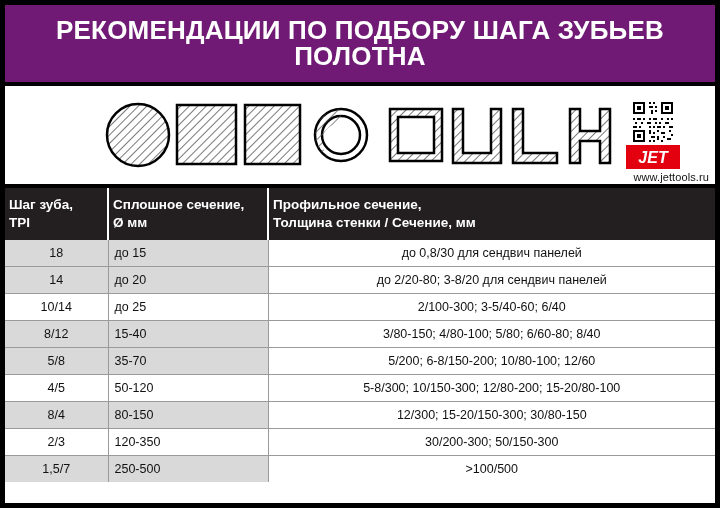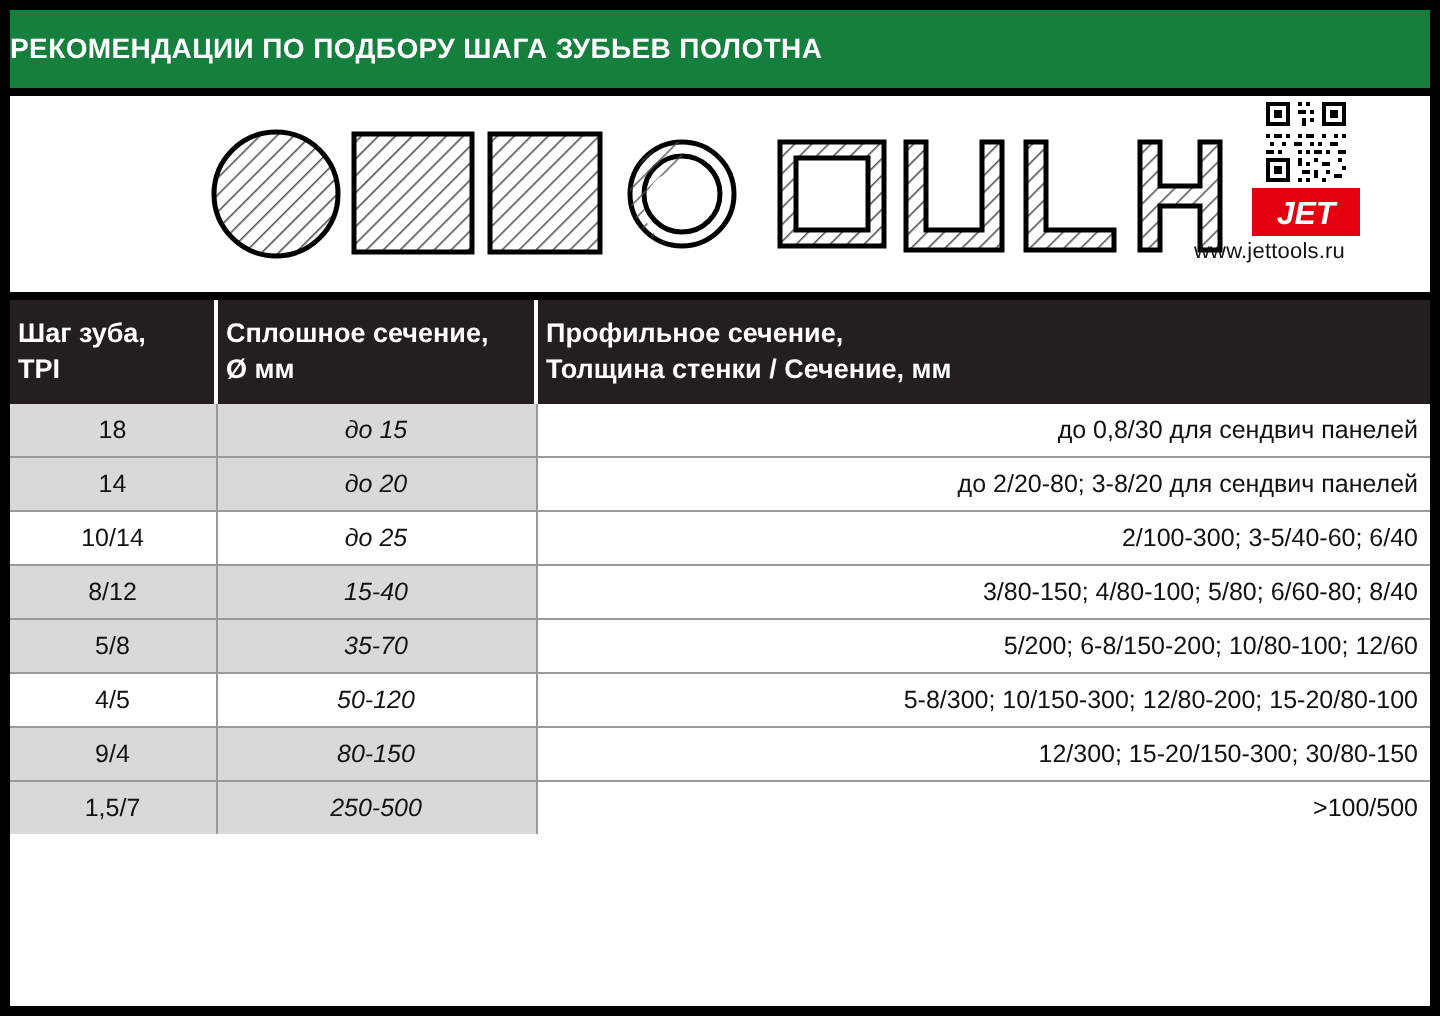--- a/index.html
+++ b/index.html
@@ -16,23 +16,24 @@
   .poster {
     position: relative;
     width: 720px;
     height: 508px;
     box-sizing: border-box;
     border: 5px solid #000000;
     background: #ffffff;
   }
   
   .title-bar {
-    background: #15803d;
+    background: #701a75;
     color: #ffffff;
-    font-size: 14px;
+    text-align: center;
+    font-size: 26px;
     font-weight: bold;
     letter-spacing: 0.2px;
     line-height: 1;
     padding: 12px 0 13px 0;
     border-bottom: 4px solid #000000;
   }
   
   .illustration {
     position: relative;
     height: 98px;
@@ -42,23 +43,23 @@
   .shapes {
     position: absolute;
     left: 0;
     top: 0;
     width: 620px;
     height: 98px;
   }
   .brand {
     position: absolute;
     right: 6px;
-    top: 1px;
+    top: 14px;
     width: 112px;
-    text-align: left;
+    text-align: right;
   }
   .qr {
     display: block;
     margin: 0 auto;
   }
   .jet-logo {
     display: block;
     margin: 1px auto 0 auto;
   }
   .site {
@@ -97,25 +98,23 @@
     padding: 0 6px;
     border-bottom: 1px solid #9a9a9a;
     border-right: 1px solid #9a9a9a;
     vertical-align: middle;
   }
   table.spec tbody td.col1 {
     text-align: center;
     font-weight: normal;
   }
   table.spec tbody td.col2 {
+  }
+  table.spec tbody td.col3 {
     text-align: center;
-    font-style: italic;
-  }
-  table.spec tbody td.col3 {
-    text-align: right;
     border-right: none;
   }
   table.spec tbody tr.alt td.col1,
   table.spec tbody tr.alt td.col2 {
     background: #d9d9d9;
   }
   table.spec tbody tr:last-child td {
     border-bottom: none;
   }
 </style>
@@ -277,23 +276,28 @@
         <td class="col1">5/8</td>
         <td class="col2">35-70</td>
         <td class="col3">5/200; 6-8/150-200; 10/80-100; 12/60</td>
       </tr>
       <tr>
         <td class="col1">4/5</td>
         <td class="col2">50-120</td>
         <td class="col3">5-8/300; 10/150-300; 12/80-200; 15-20/80-100</td>
       </tr>
       <tr class="alt">
-        <td class="col1">9/4</td>
+        <td class="col1">8/4</td>
         <td class="col2">80-150</td>
         <td class="col3">12/300; 15-20/150-300; 30/80-150</td>
+      </tr>
+      <tr>
+        <td class="col1">2/3</td>
+        <td class="col2">120-350</td>
+        <td class="col3">30/200-300; 50/150-300</td>
       </tr>
       <tr class="alt">
         <td class="col1">1,5/7</td>
         <td class="col2">250-500</td>
         <td class="col3">&gt;100/500</td>
       </tr>
     </tbody>
   </table>
 
 </div>

